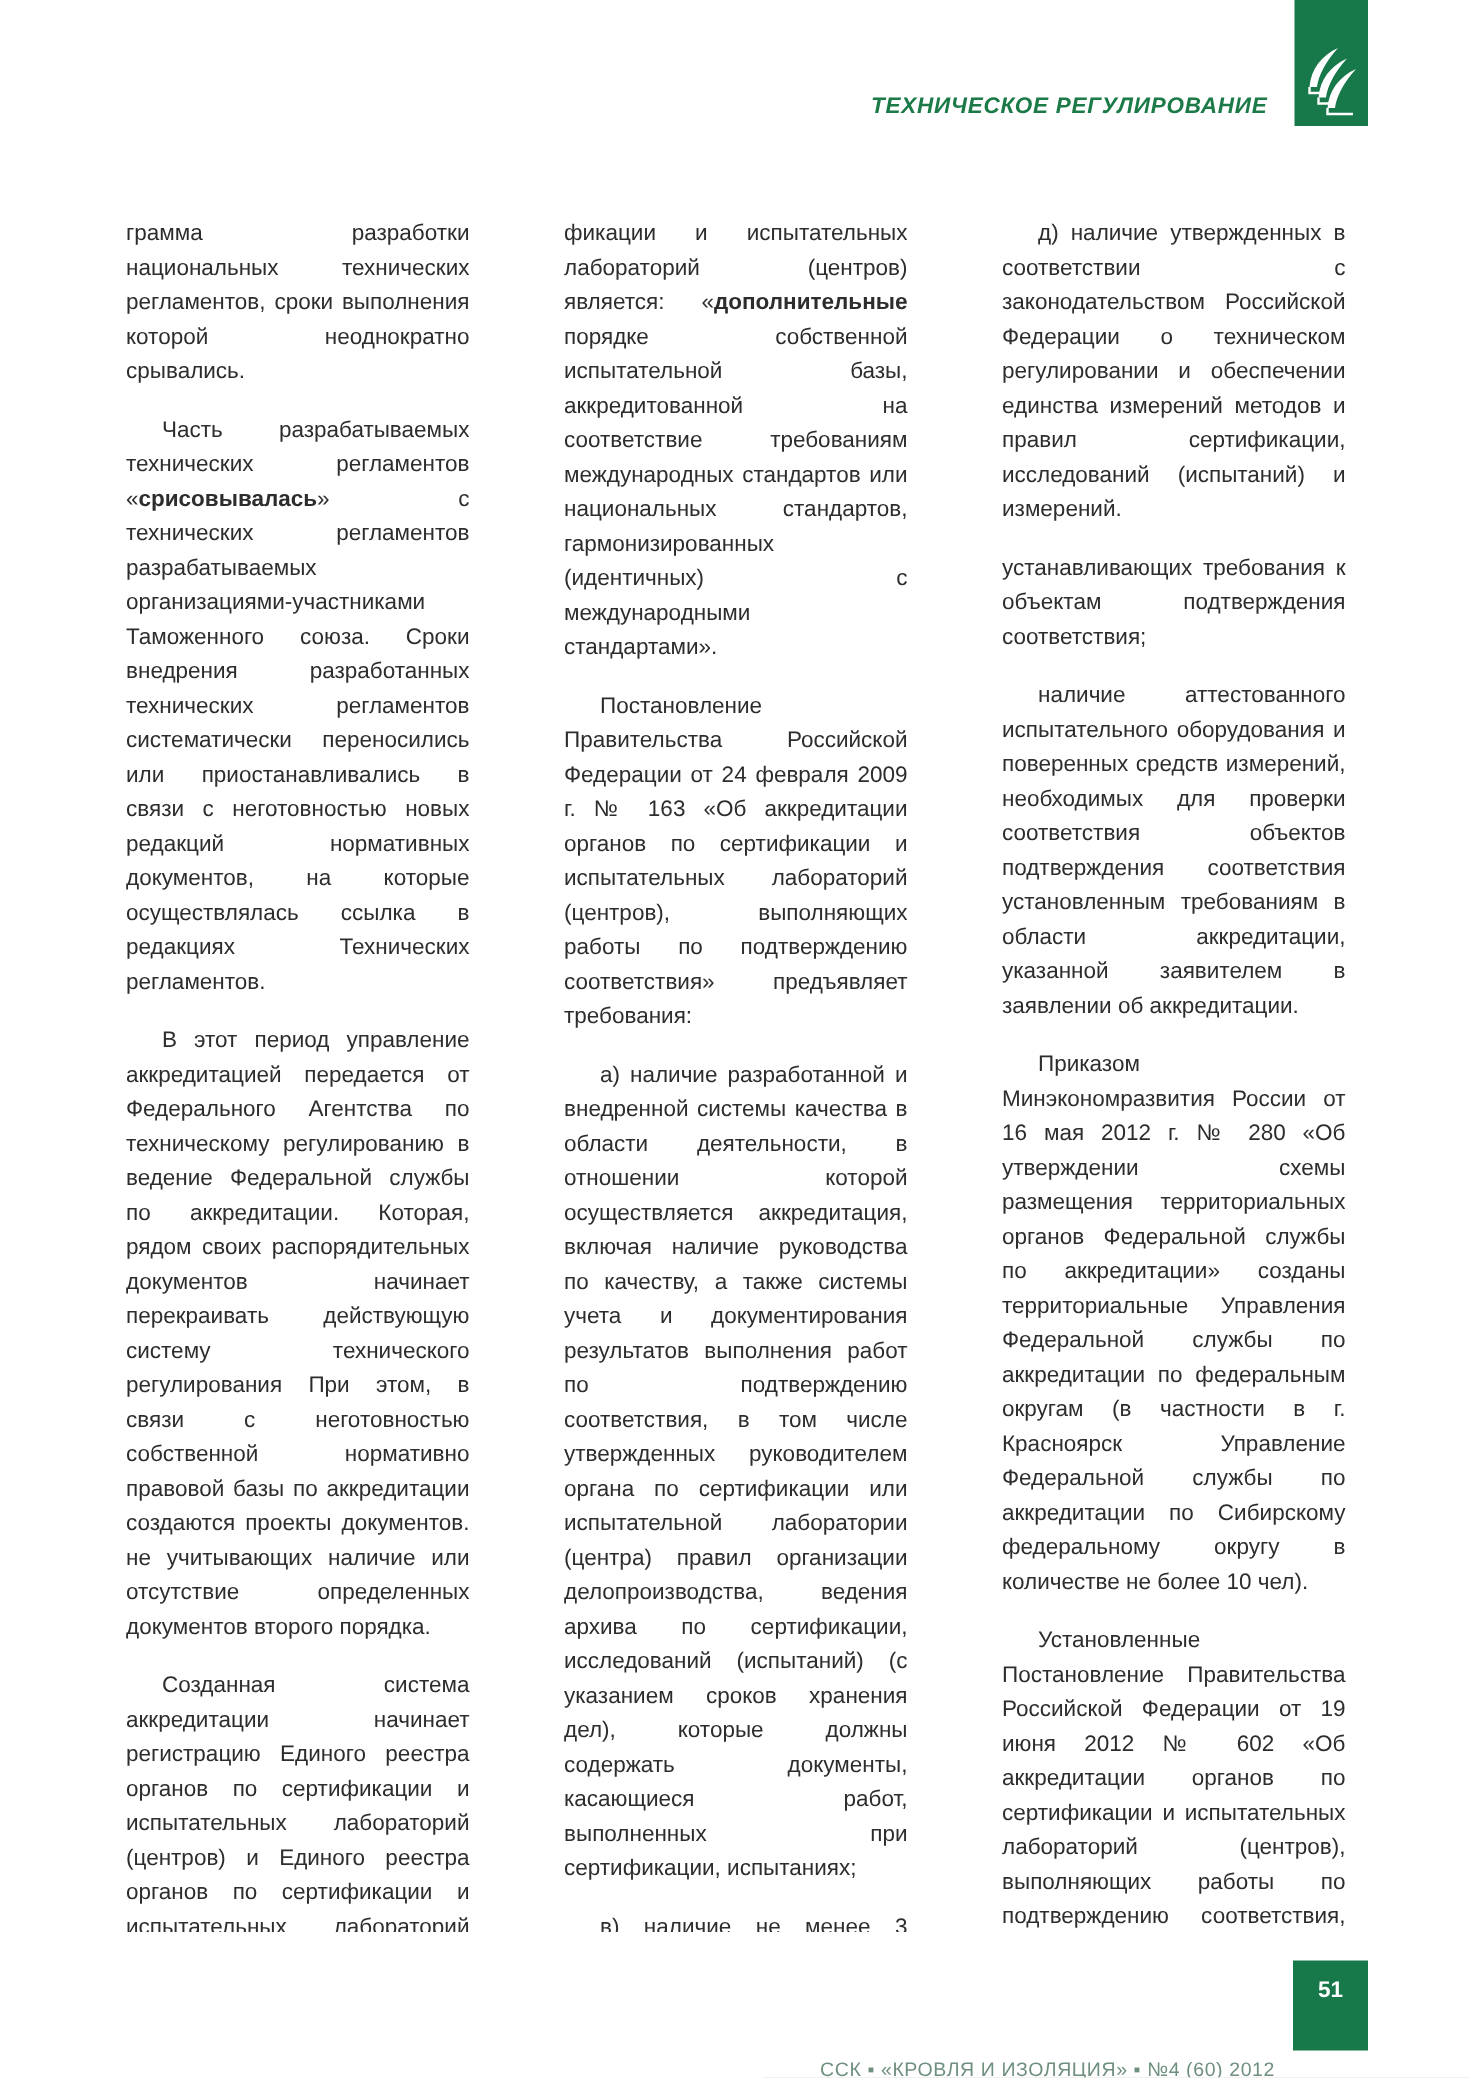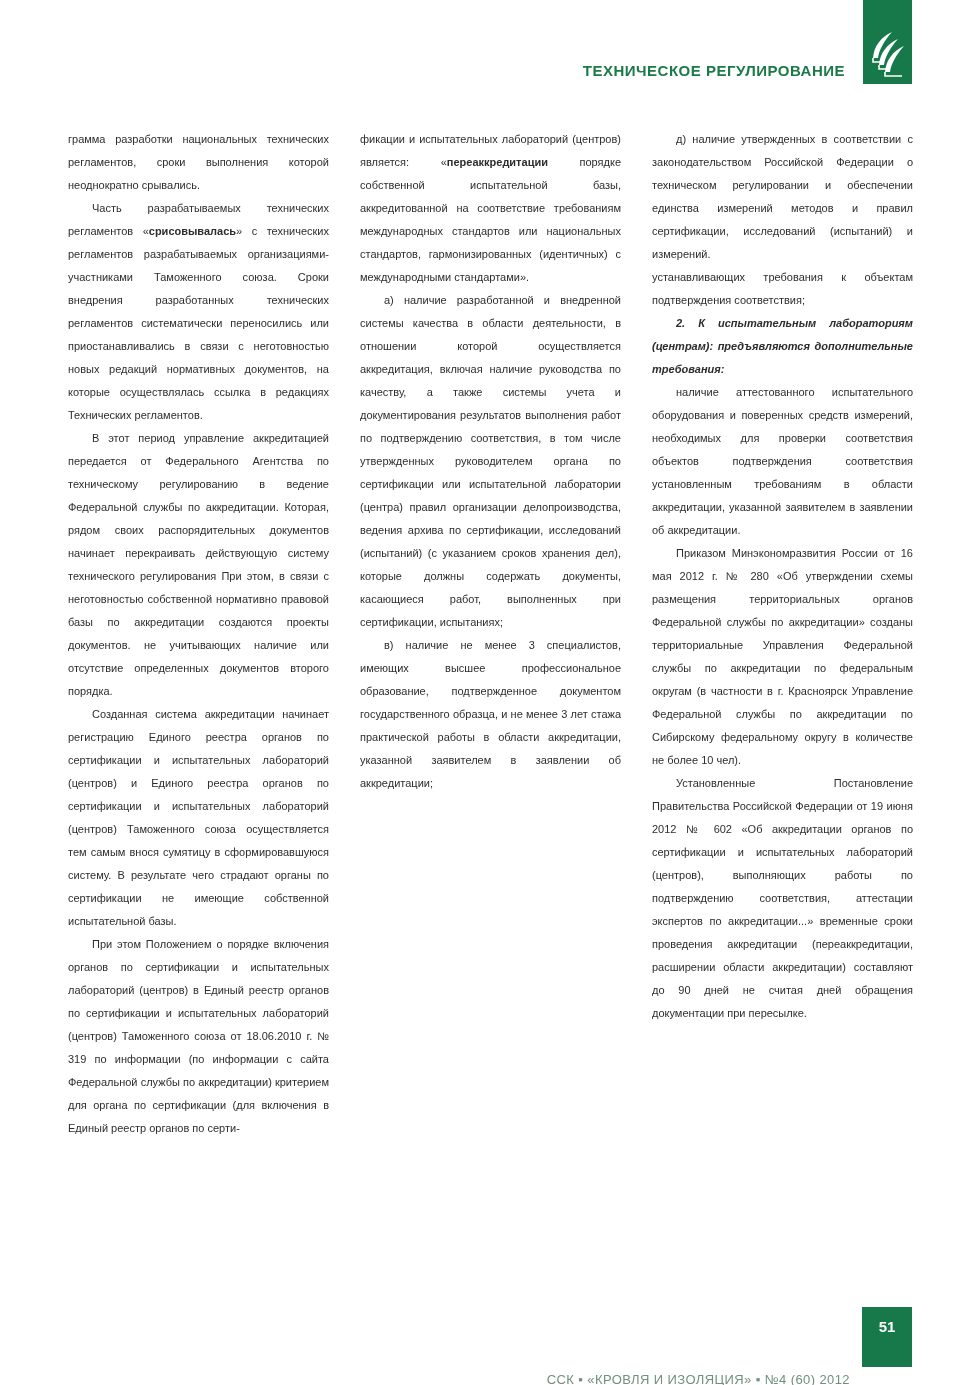--- a/index.html
+++ b/index.html
@@ -18,31 +18,31 @@
     margin:0 auto;
   }
   
   .logo-box{
     position:absolute;left:863px;top:0;width:49px;height:84px;
     background:var(--green);
   }
   .section-title{
     position:absolute;top:62px;right:135px;
     font-size:15px;font-weight:bold;letter-spacing:.5px;
-    color:var(--header-green);white-space:nowrap;
+    color:var(--header-green);white-space:nowrap;font-style:italic;
   }
   
   .columns{
     position:absolute;left:68px;top:128px;width:845px;height:1160px;
     display:flex;gap:31px;
   }
   .col{flex:1 1 0;overflow:hidden;}
   .para{
-    margin:0;
-    font-size:11px;line-height:23px;
+    margin:16px;
+    font-size:15px;line-height:23px;
     color:var(--body-text);
     text-align:justify;
     hyphens:auto;-webkit-hyphens:auto;
   }
   .para.indent{text-indent:24px;}
   .para.heading{font-weight:bold;font-style:italic;}
   .b{font-weight:bold;}
   
   .journal-line{
     position:absolute;top:1372px;right:130px;
@@ -79,28 +79,28 @@
 
   <div class="columns">
     <div class="col">
         <p class="para"><span>грамма разработки национальных технических регламентов, сроки выполнения которой неоднократно срывались.</span></p>
         <p class="para indent"><span>Часть разрабатываемых технических регламентов «</span><span class="b">срисовывалась</span><span>» с технических регламентов разрабатываемых организациями-участниками Таможенного союза. Сроки внедрения разработанных технических регламентов систематически переносились или приостанавливались в связи с неготовностью новых редакций нормативных документов, на которые осуществлялась ссылка в редакциях Технических регламентов.</span></p>
         <p class="para indent"><span>В этот период управление аккредитацией передается от Федерального Агентства по техническому регулированию в ведение Федеральной службы по аккредитации. Которая, рядом своих распорядительных документов начинает перекраивать действующую систему технического регулирования При этом, в связи с неготовностью собственной нормативно правовой базы по аккредитации создаются проекты документов. не учитывающих наличие или отсутствие определенных документов второго порядка.</span></p>
         <p class="para indent"><span>Созданная система аккредитации начинает регистрацию Единого реестра органов по сертификации и испытательных лабораторий (центров) и Единого реестра органов по сертификации и испытательных лабораторий (центров) Таможенного союза осуществляется тем самым внося сумятицу в сформировавшуюся систему. В результате чего страдают органы по сертификации не имеющие собственной испытательной базы.</span></p>
         <p class="para indent"><span>При этом Положением о порядке включения органов по сертификации и испытательных лабораторий (центров) в Единый реестр органов по сертификации и испытательных лабораторий (центров) Таможенного союза от 18.06.2010 г. № 319 по информации (по информации с сайта Федеральной службы по аккредитации) критерием для органа по сертификации (для включения в Единый реестр органов по серти-</span></p>
       </div>
     <div class="col">
-        <p class="para"><span>фикации и испытательных лабораторий (центров) является: «</span><span class="b">переаккредитации</span><span> порядке собственной испытательной базы, аккредитованной на соответствие требованиям международных стандартов или национальных стандартов, гармонизированных (идентичных) с международными стандартами».</span></p>
+        <p class="para"><span>фикации и испытательных лабораторий (центров) является: «</span><span class="b">дополнительные</span><span> порядке собственной испытательной базы, аккредитованной на соответствие требованиям международных стандартов или национальных стандартов, гармонизированных (идентичных) с международными стандартами».</span></p>
+        <p class="para indent"><span>Постановление Правительства Российской Федерации от 24 февраля 2009 г. № 163 «Об аккредитации органов по сертификации и испытательных лабораторий (центров), выполняющих работы по подтверждению соответствия» предъявляет требования:</span></p>
         <p class="para indent"><span>а) наличие разработанной и внедренной системы качества в области деятельности, в отношении которой осуществляется аккредитация, включая наличие руководства по качеству, а также системы учета и документирования результатов выполнения работ по подтверждению соответствия, в том числе утвержденных руководителем органа по сертификации или испытательной лаборатории (центра) правил организации делопроизводства, ведения архива по сертификации, исследований (испытаний) (с указанием сроков хранения дел), которые должны содержать документы, касающиеся работ, выполненных при сертификации, испытаниях;</span></p>
         <p class="para indent"><span>в) наличие не менее 3 специалистов, имеющих высшее профессиональное образование, подтвержденное документом государственного образца, и не менее 3 лет стажа практической работы в области аккредитации, указанной заявителем в заявлении об аккредитации;</span></p>
       </div>
     <div class="col">
         <p class="para indent"><span>д) наличие утвержденных в соответствии с законодательством Российской Федерации о техническом регулировании и обеспечении единства измерений методов и правил сертификации, исследований (испытаний) и измерений.</span></p>
         <p class="para"><span>устанавливающих требования к объектам подтверждения соответствия;</span></p>
-        <p class="para indent heading"><span>2. К испытательным лабораториям (центрам): предъявляются дополнительные требования:</span></p>
         <p class="para indent"><span>наличие аттестованного испытательного оборудования и поверенных средств измерений, необходимых для проверки соответствия объектов подтверждения соответствия установленным требованиям в области аккредитации, указанной заявителем в заявлении об аккредитации.</span></p>
         <p class="para indent"><span>Приказом Минэкономразвития России от 16 мая 2012 г. № 280 «Об утверждении схемы размещения территориальных органов Федеральной службы по аккредитации» созданы территориальные Управления Федеральной службы по аккредитации по федеральным округам (в частности в г. Красноярск Управление Федеральной службы по аккредитации по Сибирскому федеральному округу в количестве не более 10 чел).</span></p>
         <p class="para indent"><span>Установленные Постановление Правительства Российской Федерации от 19 июня 2012 № 602 «Об аккредитации органов по сертификации и испытательных лабораторий (центров), выполняющих работы по подтверждению соответствия, аттестации экспертов по аккредитации...» временные сроки проведения аккредитации (переаккредитации, расширении области аккредитации) составляют до 90 дней не считая дней обращения документации при пересылке.</span></p>
       </div>
   </div>
 
   <div class="journal-line">ССК ▪ «КРОВЛЯ И ИЗОЛЯЦИЯ» ▪ №4 (60) 2012</div>
   <div class="page-number-box">
     <span class="page-number">51</span>
   </div>

